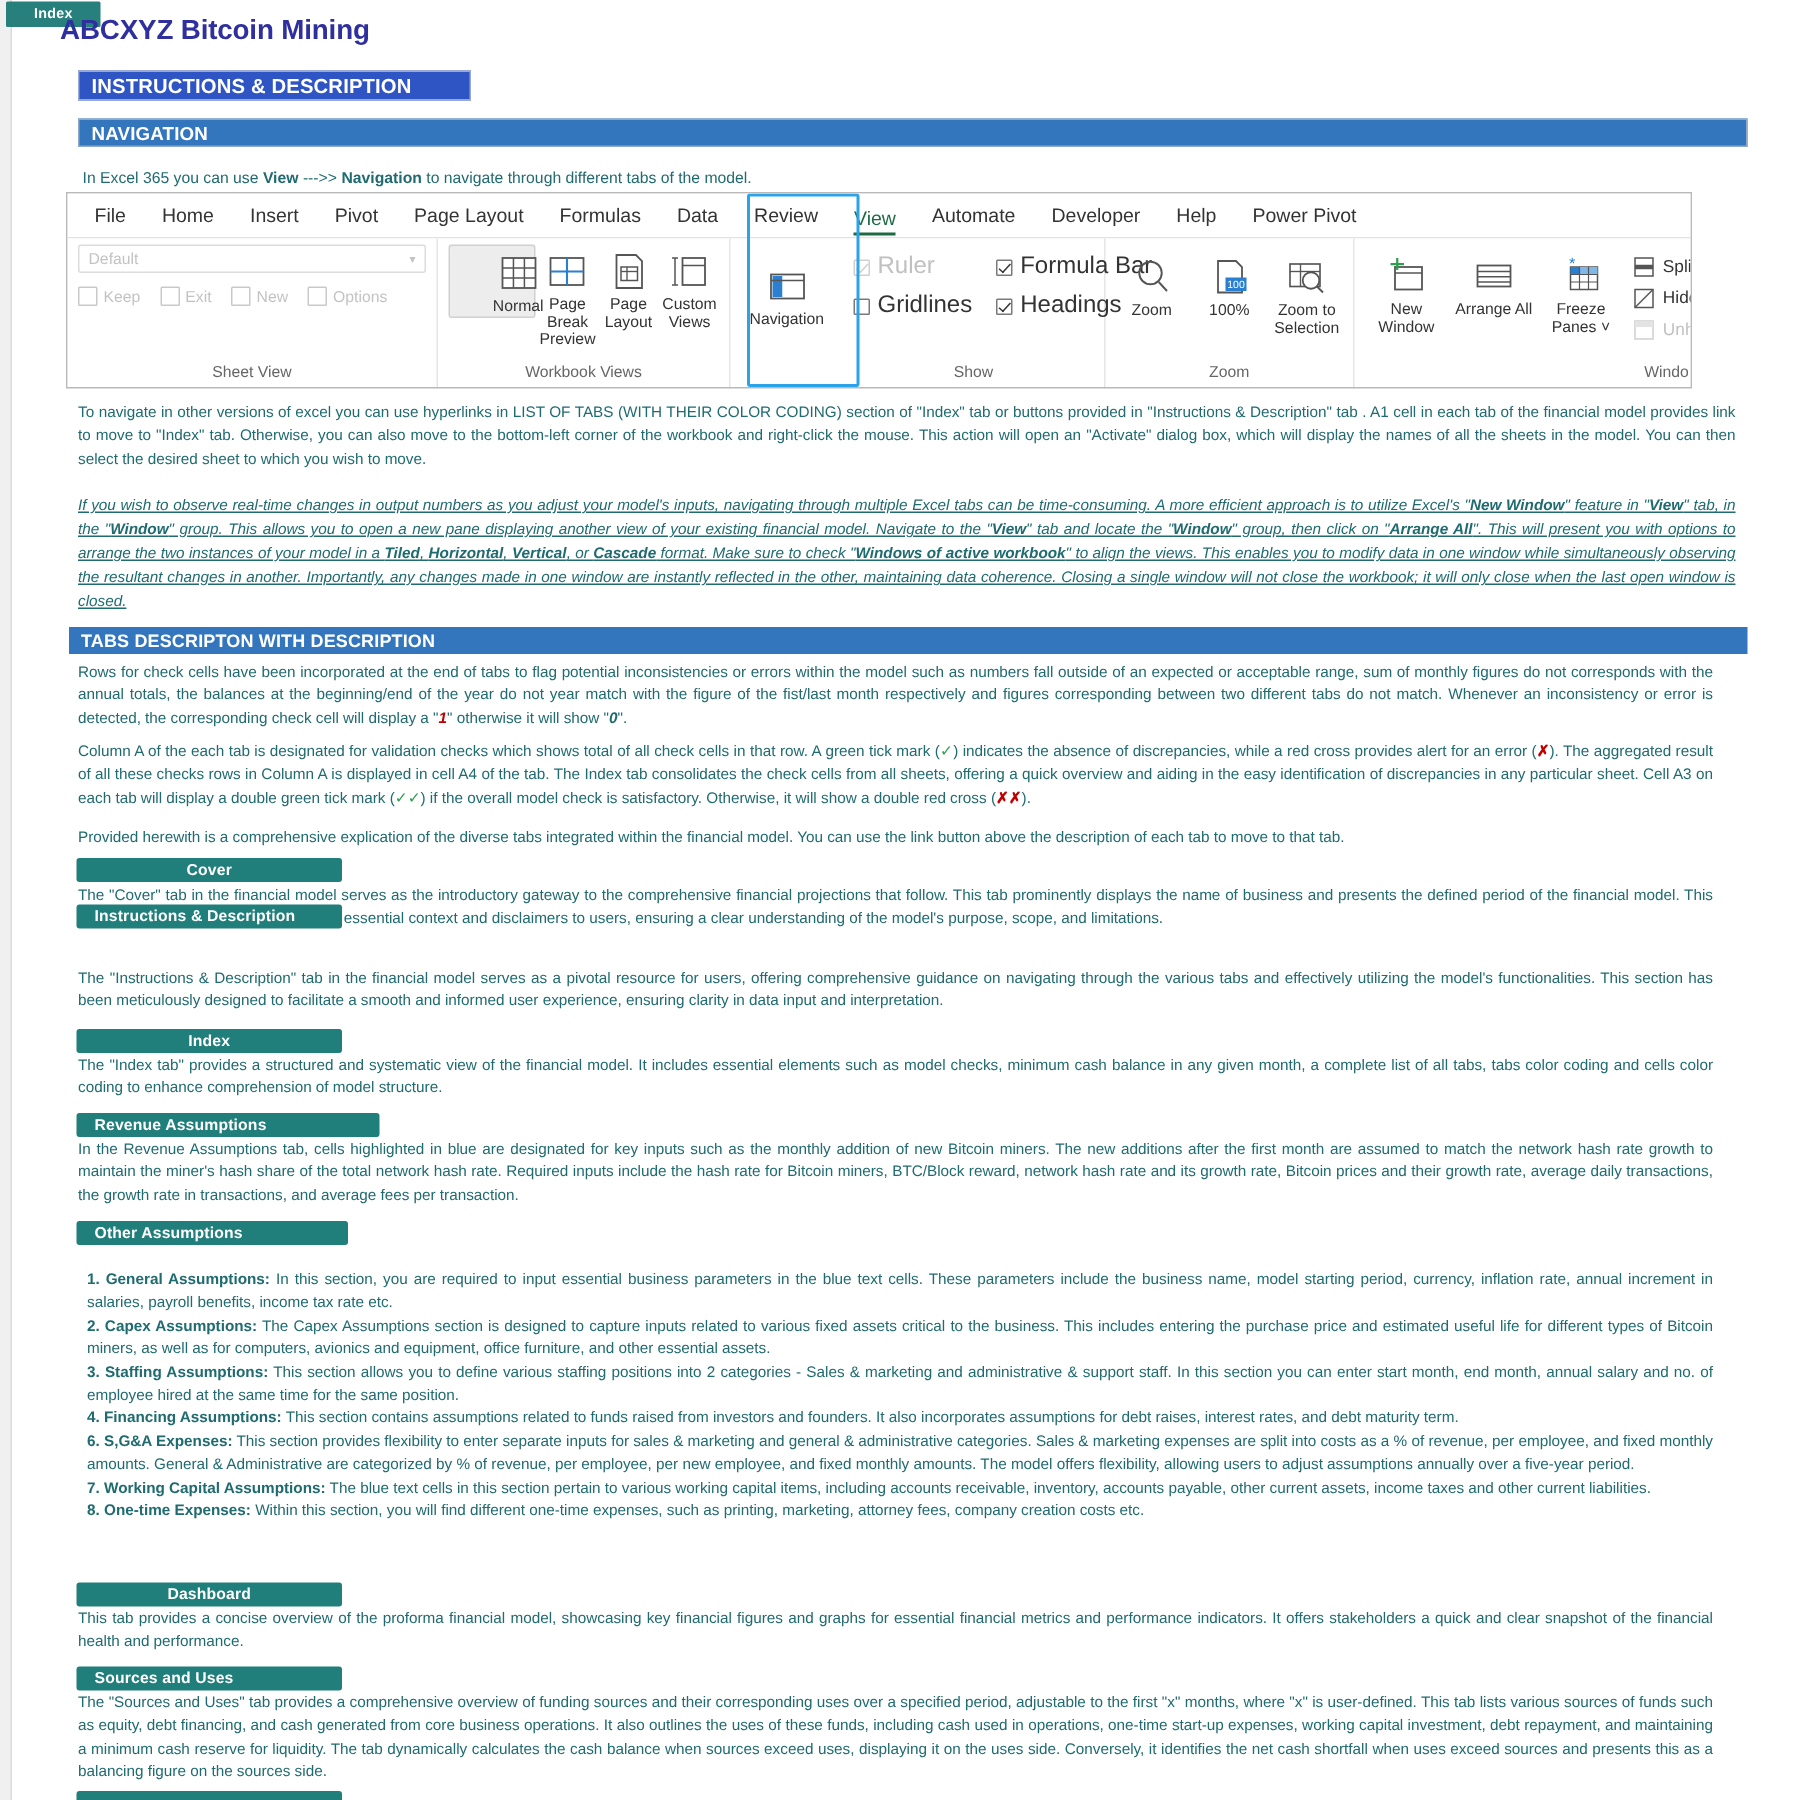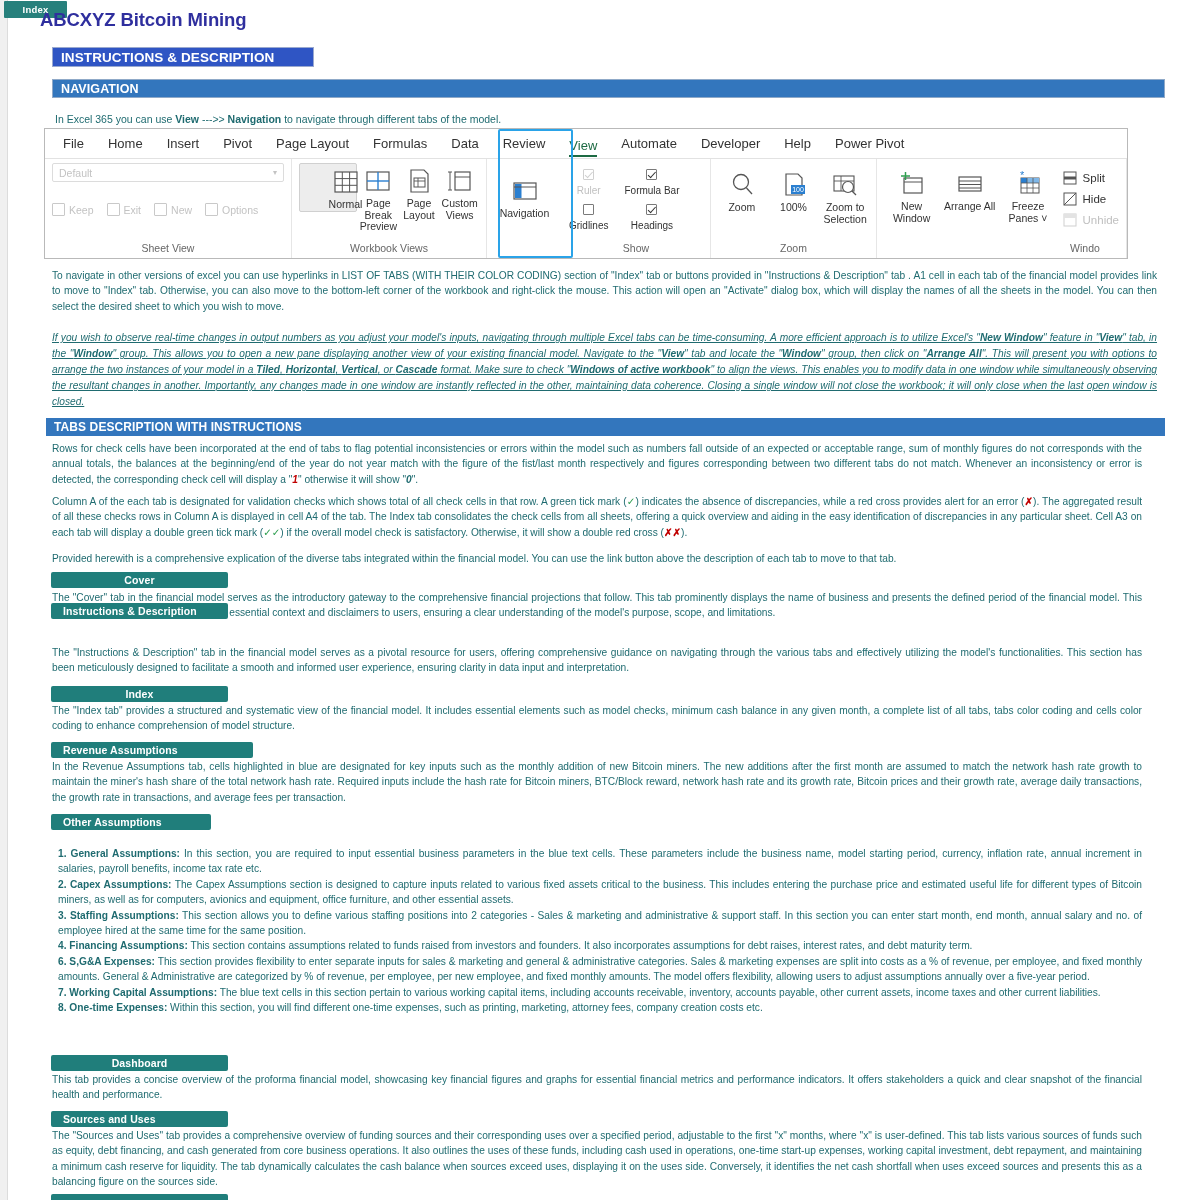--- a/index.html
+++ b/index.html
@@ -148,21 +148,21 @@
   }
   .rgroup-content { flex: 1; display: flex; align-items: flex-start; }
 
   
   .sv-combo {
     width: 232px; height: 19px;
     border: 1px solid #dcdcdc;
     border-radius: 2px;
     font-size: 10.5px; color: #c3c3c3;
     display: flex; align-items: center;
-    padding: 0 6px; margin-bottom: 21px;
+    padding: 0 6px; margin-bottom: 9px;
     justify-content: space-between;
   }
   .sv-row { display: flex; gap: 13px; align-items: center; }
   .sv-item {
     font-size: 10.5px; color: #c3c3c3;
     display: flex; align-items: center; gap: 4px;
   }
   .mini-icon {
     width: 13px; height: 13px;
     border: 1.3px solid #c9c9c9;
@@ -184,21 +184,21 @@
     border: 1px solid #d0d0d0;
     border-radius: 2px;
     padding-left: 35px;
   }
   .gicon { width: 30px; height: 30px; display:block; }
 
   
   .chk-col { display: flex; flex-direction: column; gap: 8px; padding-top: 6px; }
   .chk {
     display: flex; align-items: center; gap: 5px;
-    font-size: 10px; color: #333333; white-space: nowrap; flex-direction: column;
+    font-size: 16px; color: #333333; white-space: nowrap;
   }
   .chk.dim { color: #c0c0c0; }
   .cbox {
     width: 11px; height: 11px;
     border: 1px solid #7a7a7a;
     border-radius: 1px;
     display: inline-block; position: relative;
     background: #fff;
   }
   .cbox.dim { border-color: #d0d0d0; }
@@ -483,41 +483,41 @@
 
     </div>
 
     <div class="nav-highlight"></div>
   </div>
 
   <div class="ptext" style="left:52px; top:268px; width:1105px; text-align:justify;">To navigate in other versions of excel you can use hyperlinks in LIST OF TABS (WITH THEIR COLOR CODING) section of "Index" tab or buttons provided in  "Instructions &amp; Description" tab . A1 cell in each tab of the financial model provides link to move to "Index" tab. Otherwise, you can also move to the bottom-left corner of the workbook and right-click the mouse. This action will open an "Activate" dialog box, which will display the names of all the sheets in the model. You can then select the desired sheet to which you wish to move.</div>
 
   <div class="italic-block">If you wish to observe real-time changes in output numbers as you adjust your model's inputs, navigating through multiple Excel tabs can be time-consuming. A more efficient approach is to utilize Excel's "<b>New Window</b>" feature in "<b>View</b>" tab, in the "<b>Window</b>" group. This allows you to open a new pane displaying another view of your existing financial model. Navigate to the "<b>View</b>" tab and locate the "<b>Window</b>" group, then click on "<b>Arrange All</b>". This will present you with options to arrange the two instances of your model in a <b>Tiled</b>, <b>Horizontal</b>, <b>Vertical</b>, or <b>Cascade</b> format. Make sure to check "<b>Windows of active workbook</b>" to align the views. This  enables you to modify data in one window while simultaneously observing the resultant changes in another. Importantly, any changes made in one window are instantly reflected in the other, maintaining data coherence. Closing a single window will not close the workbook; it will only close when the last open window is closed.</div>
 
-  <div class="bar bar-tabs-desc">TABS DESCRIPTION WITH INSTRUCTIONS</div>
+  <div class="bar bar-tabs-desc">TABS DESCRIPTON WITH DESCRIPTION</div>
 
   <div class="ptext" style="left:52px; top:441px; width:1090px; text-align:justify;">Rows for check cells have been incorporated at the end of tabs to flag potential inconsistencies or errors within the model such as numbers fall outside of an expected or acceptable range, sum of monthly figures do not corresponds with the annual totals, the balances at the beginning/end of the year do not year match with the figure of the fist/last month respectively and figures corresponding between two different tabs do not match. Whenever an inconsistency or error is detected, the corresponding check cell will display a "<b style="color:#c00000"><i>1</i></b>" otherwise it will show "<b><i>0</i></b>".</div>
 
   <div class="ptext" style="left:52px; top:494px; width:1090px; text-align:justify;">Column A of the each tab is designated for validation checks which shows total of all check cells in that row. A green tick mark (<span style="color:#2e9e4f">✓</span>) indicates the absence of discrepancies, while a red cross provides alert for an error (<b style="color:#c00000">✗</b>). The aggregated result of all these checks rows in Column A is displayed in cell A4 of the tab. The Index tab consolidates the check cells from all sheets, offering a quick overview and aiding in the easy identification of discrepancies in any particular sheet. Cell A3 on each tab will display a double green tick mark (<span style="color:#2e9e4f">✓✓</span>) if the overall model check is satisfactory. Otherwise, it will show a double red cross (<b style="color:#c00000">✗✗</b>).</div>
 
   <div class="ptext" style="left:52px; top:551px; width:1090px;">Provided herewith is a comprehensive explication of the diverse tabs integrated within the financial model. You can use the link button above the description of each tab to move to that tab.</div>
 
   <div class="tealbtn" style="left:51px; top:572px; width:177px;">Cover</div>
   <div class="ptext" style="left:52px; top:590px; width:1090px; text-align:justify;">The "Cover" tab in the financial model serves as the introductory gateway to the comprehensive financial projections that follow. This tab prominently displays the name of business and presents the defined period of the financial model. This section plays  a crucial role in providing essential context and disclaimers to users, ensuring a clear understanding of the model's purpose, scope, and limitations.</div>
 
   <div class="tealbtn left-align" style="left:51px; top:603px; width:177px;">Instructions &amp; Description</div>
   <div class="ptext" style="left:52px; top:645px; width:1090px; text-align:justify;">The "Instructions &amp; Description" tab in the financial model serves as a pivotal resource for users, offering comprehensive guidance on navigating through the various tabs and effectively utilizing the model's functionalities. This section has been meticulously designed to facilitate a smooth and informed user experience, ensuring clarity in data input and interpretation.</div>
 
   <div class="tealbtn" style="left:51px; top:686px; width:177px;">Index</div>
   <div class="ptext" style="left:52px; top:703px; width:1090px; text-align:justify;">The "Index tab" provides a structured and systematic view of the financial model. It includes essential elements such as model checks, minimum cash balance in any given month, a complete list of all tabs, tabs color coding and cells color coding to enhance comprehension of model structure.</div>
 
   <div class="tealbtn left-align" style="left:51px; top:742px; width:202px;">Revenue Assumptions</div>
   <div class="ptext" style="left:52px; top:759px; width:1090px; text-align:justify;">In the Revenue Assumptions tab, cells highlighted in blue are designated for key inputs such as the monthly addition of new Bitcoin miners. The new additions after the first month are assumed to match the network hash rate growth to maintain the miner's hash share of the total network hash rate. Required inputs include the hash rate for Bitcoin miners, BTC/Block reward, network hash rate and its growth rate, Bitcoin prices and their growth rate, average daily transactions,  the growth rate in transactions, and average fees per transaction.</div>
 
-  <div class="tealbtn left-align" style="left:51px; top:814px; width:160px;">Other Assumptions</div>
+  <div class="tealbtn left-align" style="left:51px; top:814px; width:181px;">Other Assumptions</div>
   <div class="ptext" style="left:58px; top:846px; width:1084px; text-align:justify;" id="other-items">
       <div><b>1. General Assumptions:</b> In this section, you are required to input essential business parameters in the blue text cells. These parameters include the business name, model starting period, currency, inflation rate, annual increment in salaries, payroll benefits, income tax rate etc.</div>
       <div><b>2. Capex Assumptions:</b> The Capex Assumptions section is designed to capture inputs related to various fixed assets critical to the business. This includes entering the purchase price and estimated useful life for different types of Bitcoin miners, as well as for computers, avionics and equipment, office furniture, and other essential assets.</div>
       <div><b>3. Staffing Assumptions:</b> This section allows you to define various staffing positions into 2 categories - Sales &amp; marketing and administrative &amp; support staff. In this section you can enter start month, end month, annual salary and no. of employee hired at  the same time for the same position.</div>
       <div><b>4. Financing Assumptions:</b> This section contains assumptions related to funds raised from investors and founders. It also incorporates assumptions for debt raises, interest rates, and debt maturity term.</div>
       <div><b>6. S,G&amp;A Expenses:</b> This section provides flexibility to enter separate inputs for sales &amp; marketing and general &amp; administrative categories. Sales &amp; marketing expenses are split into costs as a % of revenue, per employee, and fixed monthly amounts. General &amp; Administrative are categorized by % of revenue, per employee, per new employee, and fixed monthly amounts. The model offers flexibility, allowing users to adjust assumptions annually  over a  five-year period.</div>
       <div><b>7. Working Capital Assumptions:</b> The blue text cells in this section pertain to various working capital items, including accounts receivable, inventory, accounts payable, other current assets, income taxes and other current liabilities.</div>
       <div><b>8. One-time Expenses:</b> Within this section, you will find different one-time expenses, such as printing, marketing, attorney fees, company creation costs etc.</div>
     </div>
 

